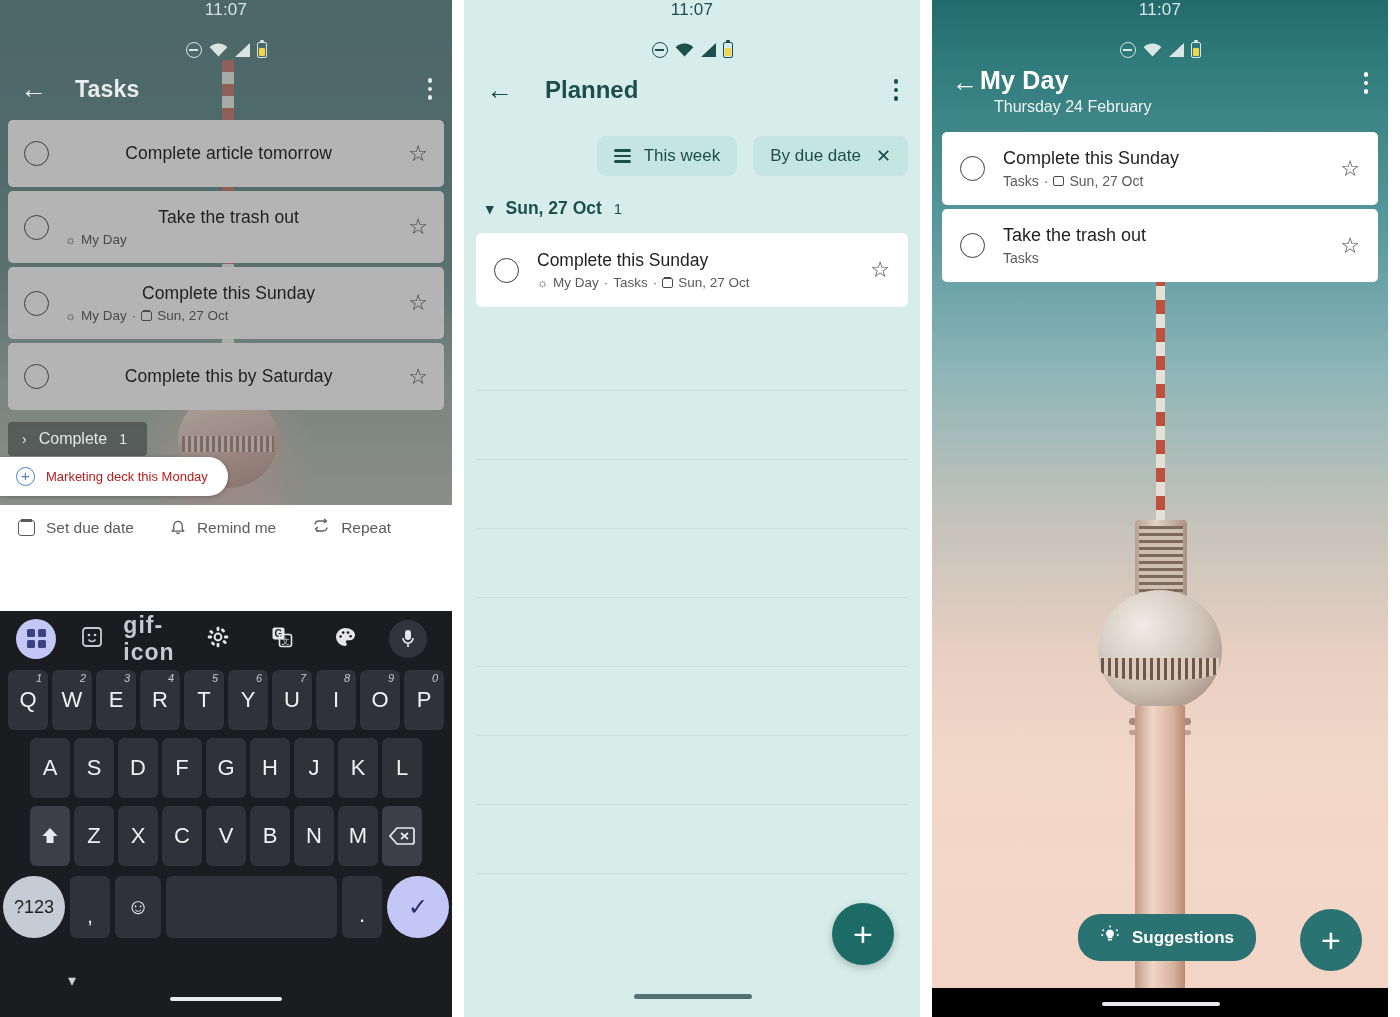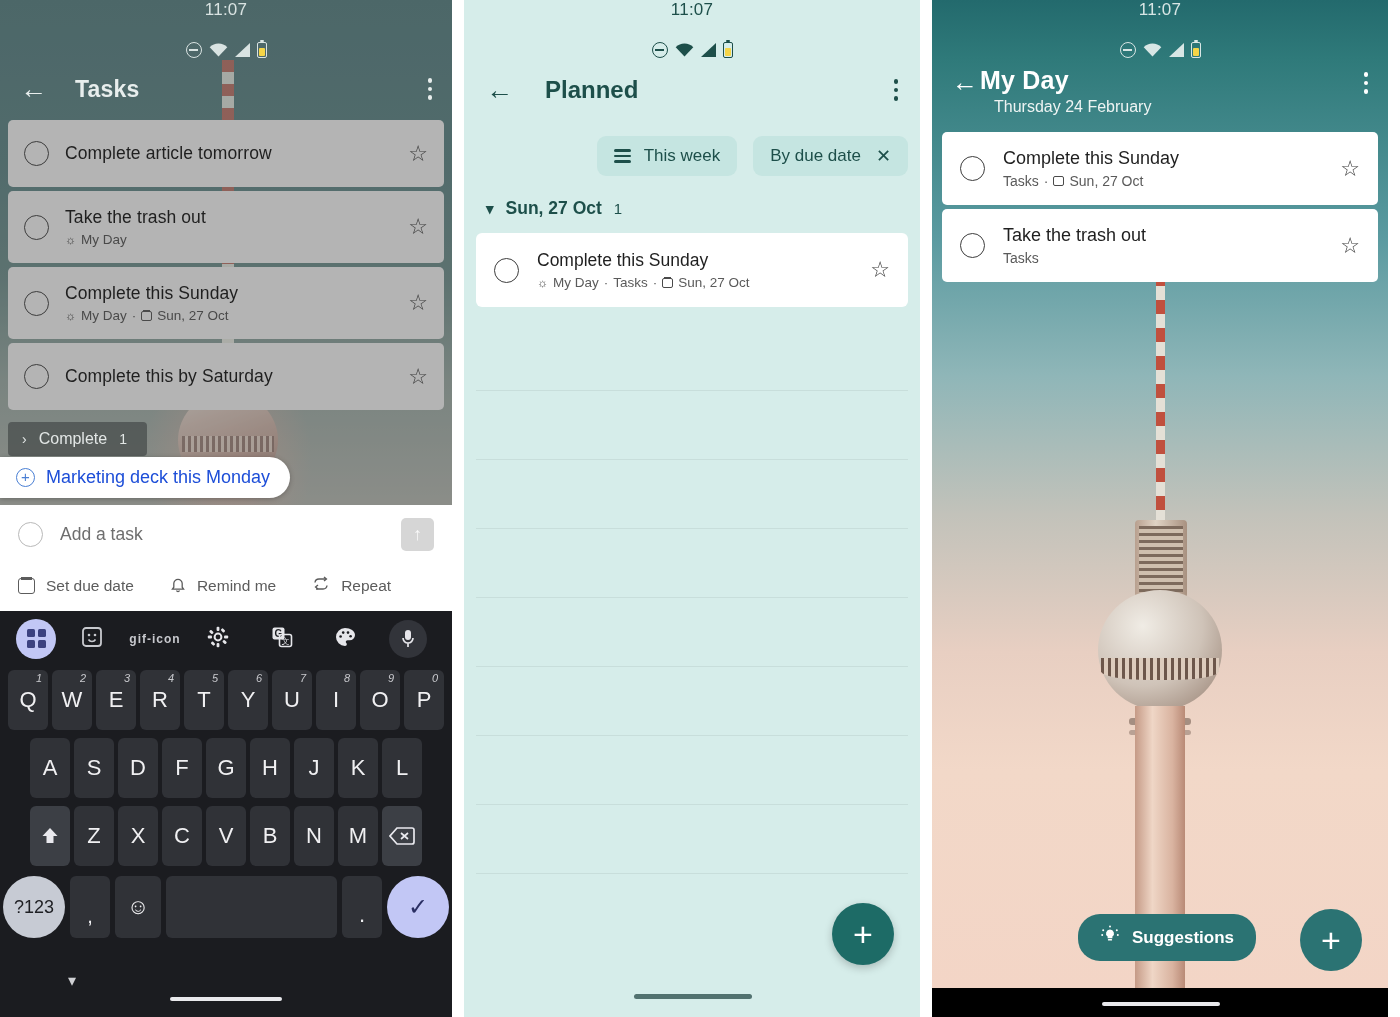--- a/index.html
+++ b/index.html
@@ -68,21 +68,21 @@
   .p1-kebab i { width:4.5px; height:4.5px; border-radius:50%; background:#e8eeed; display:block; }
 
   .p1-list { position: relative; z-index: 20; padding: 0 8px; display:flex; flex-direction:column; gap:4px; }
   .p1-task {
     background: #b4b4b4; border-radius: 5px;
     display: flex; align-items: center; padding: 0 16px;
     min-height: 67px; gap: 16px;
   }
   .p1-task.two { min-height: 72px; }
   .circ { flex:none; width:25px; height:25px; border-radius:50%; border:1.7px solid #3d3d3d; }
-  .p1-task .body { flex:1; min-width:0; }
+  .p1-task .body { flex:1; min-width:0;text-align:center; }
   .p1-task .t-title { font-size:17.5px; color:#1f1f1f; letter-spacing:.1px; }
   .p1-task .t-sub { font-size:13.5px; color:#4a4a4a; margin-top:4px; display:flex; align-items:center; gap:5px; }
   .star { flex:none; font-size:22px; color:#3d3d3d; line-height:1; }
   .sun-ic { font-size:12px; }
   .cal-ic { display:inline-block; width:11px; height:10px; border:1.4px solid #4a4a4a; border-radius:2px; position:relative; }
   .cal-ic::before { content:""; position:absolute; top:-1.4px; left:1px; right:1px; height:1.4px; background:#4a4a4a; }
 
   .p1-completed {
     position:relative; z-index:20; margin-top:12px; margin-left:8px;
     display:inline-flex; align-items:center; gap:12px;
@@ -95,21 +95,21 @@
   .p1-suggest {
     position:absolute; z-index:25; left:0; top:457px;
     background:#fff; border-radius:0 22px 22px 0;
     display:flex; align-items:center; gap:11px;
     padding: 10px 20px 10px 16px; box-shadow: 0 1px 5px rgba(0,0,0,.25);
   }
   .p1-suggest .plus {
     width:19px; height:19px; border-radius:50%; border:1.6px solid #4a7fd4;
     color:#4a7fd4; font-size:15px; line-height:16px; text-align:center; font-weight:400;
   }
-  .p1-suggest .lbl { font-size:18px; color:#1d4ed8;text-align:center; }
+  .p1-suggest .lbl { font-size:13px; color:#b91c1c;text-align:center; }
 
   .p1-compose {
     position:absolute; left:0; top:505px; width:452px; height:106px;
     background:#fff; padding: 0 18px;
   }
   .p1-addrow { display:flex; align-items:center; gap:17px; height:58px; }
   .p1-addrow .circ2 { width:25px; height:25px; border-radius:50%; border:1.6px solid #b9b9b9; flex:none; }
   .p1-addrow .ph { font-size:17.5px; color:#6e6e6e; flex:1; }
   .p1-send { width:33px; height:33px; border-radius:5px; background:#d6d6d6; display:flex; align-items:center; justify-content:center; color:#fafafa; font-size:18px; }
   .p1-actions { display:flex; align-items:center; gap:36px; height:46px; color:#5c5c5c; font-size:15.5px; }
@@ -344,25 +344,20 @@
       <span>Complete</span>
       <span class="cnt">1</span>
     </div>
 
     <div class="p1-suggest">
       <span class="plus">+</span>
       <span class="lbl">Marketing deck this Monday</span>
     </div>
 
     <div class="p1-compose">
-      <div class="p1-addrow">
-        <span class="circ2"></span>
-        <span class="ph">Add a task</span>
-        <span class="p1-send">↑</span>
-      </div>
       <div class="p1-actions">
         <div>
           <span class="ic-cal2"></span>
           <span>Set due date</span>
         </div>
         <div>
           <span class="ic-bell"><svg width="16" height="16" viewBox="0 0 16 16">
                 <path d="M8 1.4a4.2 4.2 0 0 0-4.2 4.2v3.6L2.4 11.2h11.2l-1.4-2v-3.6A4.2 4.2 0 0 0 8 1.4Z" fill="none" stroke="#5c5c5c" stroke-width="1.3"></path>
                 <path d="M6.5 12.6a1.6 1.6 0 0 0 3 0" fill="none" stroke="#5c5c5c" stroke-width="1.3"></path>
               </svg></span>
@@ -392,21 +387,21 @@
         </div>
         <div class="kb-tb-item">
           <span><svg width="22" height="22" viewBox="0 0 22 22">
                 <rect x="2" y="2" width="18" height="18" rx="3" fill="none" stroke="#c8c9ce" stroke-width="1.8"></rect>
                 <circle cx="8" cy="9" r="1.3" fill="#c8c9ce"></circle>
                 <circle cx="14" cy="9" r="1.3" fill="#c8c9ce"></circle>
                 <path d="M7.5 13.5a4 4 0 0 0 7 0" fill="none" stroke="#c8c9ce" stroke-width="1.6"></path>
               </svg></span>
         </div>
         <div class="kb-tb-item">
-          <span style="font-weight:700;font-size:12px;letter-spacing:1px;">gif-icon</span>
+          <span style="font-weight:700;font-size:23px;letter-spacing:1px;">gif-icon</span>
         </div>
         <div class="kb-tb-item">
           <span><svg width="22" height="22" viewBox="0 0 22 22">
                 <circle cx="11" cy="11" r="3.4" fill="none" stroke="#e6e6ea" stroke-width="2"></circle>
                 <g fill="#e6e6ea">
                   <rect x="9.6" y="0.8" width="2.8" height="4.2" rx="1"></rect>
                   <rect x="9.6" y="17" width="2.8" height="4.2" rx="1"></rect>
                   <rect x="0.8" y="9.6" width="4.2" height="2.8" rx="1"></rect>
                   <rect x="17" y="9.6" width="4.2" height="2.8" rx="1"></rect>
                   <rect x="3" y="3.9" width="2.8" height="4.2" rx="1" transform="rotate(-45 4.4 6)"></rect>

